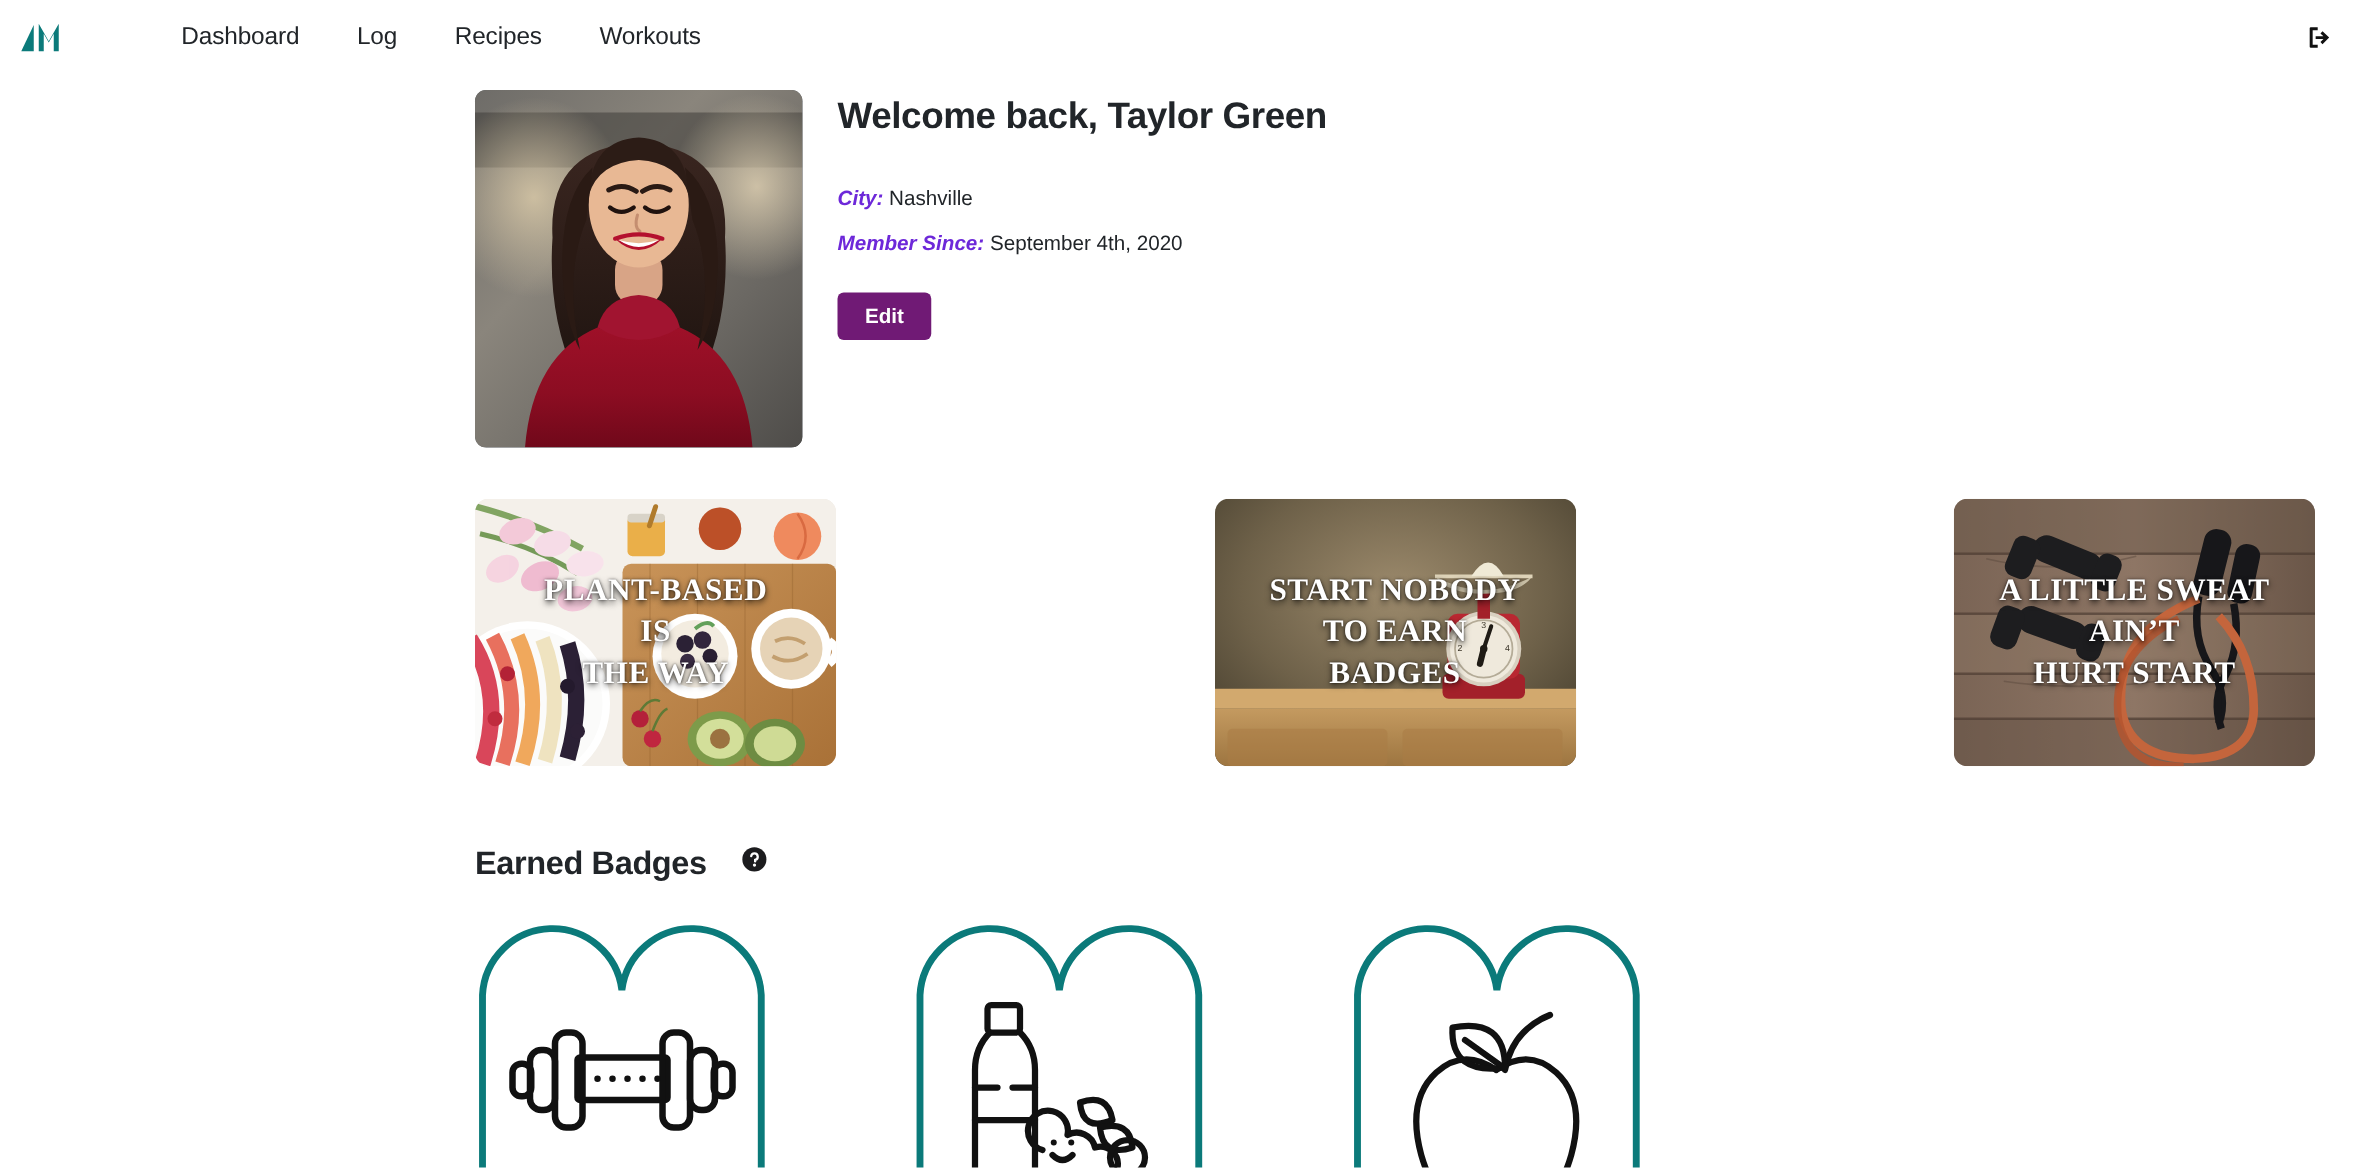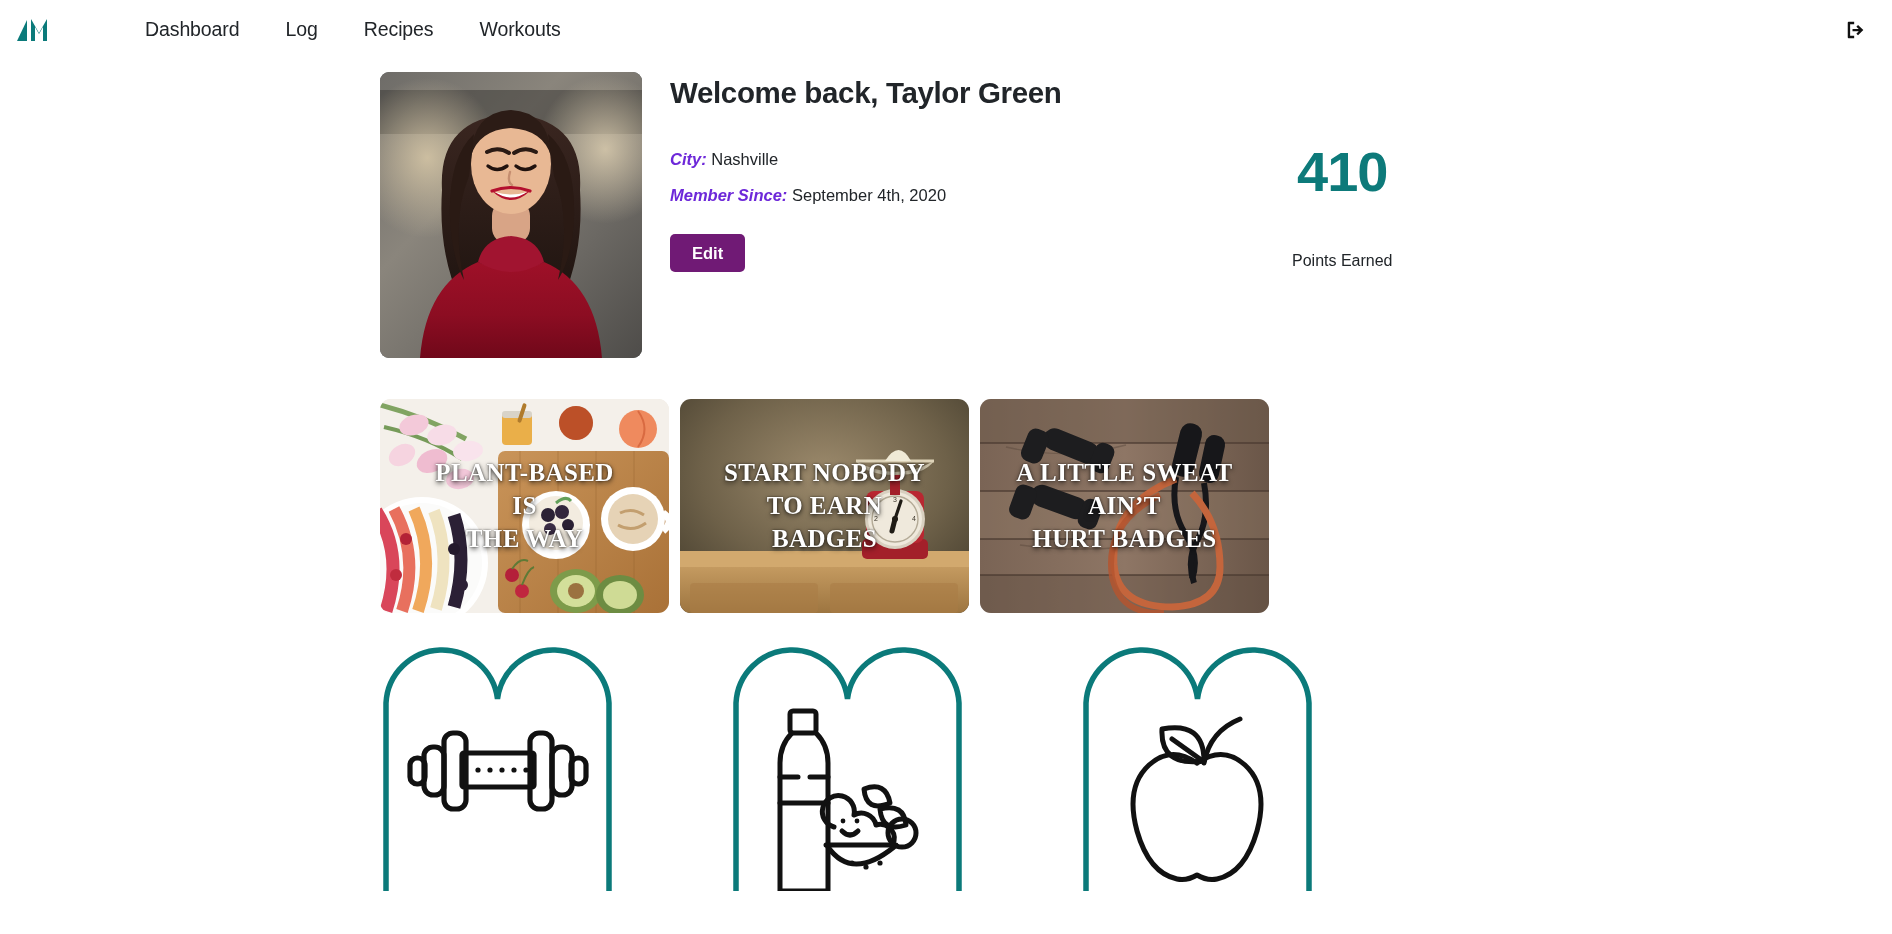--- a/index.html
+++ b/index.html
@@ -139,20 +139,21 @@
     font-size: 16px;
     color: #212529;
     font-weight: 400;
   }
 
   
   .promo-row {
     display: flex;
     gap: 11px;
     margin-top: 41px;
+    justify-content: space-between;
   }
   .promo-card {
     width: 289px;
     height: 214px;
     border-radius: 11px;
     overflow: hidden;
     position: relative;
     cursor: pointer;
     flex: 0 0 auto;
   }
@@ -324,24 +325,20 @@
 
 
       <div class="meta-line">
         <span class="meta-label">Member Since:</span>
         <span>September 4th, 2020</span>
       </div>
 
       <button class="edit-btn">Edit</button>
     </div>
 
-    <div class="points-block">
-      <div class="points-value">410</div>
-      <div class="points-label">Points Earned</div>
-    </div>
   </div>
 
   <div class="promo-row">
 
     <div class="promo-card">
       <svg class="bg" viewBox="0 0 289 214" preserveAspectRatio="xMidYMid slice">
         <defs>
           <linearGradient id="woodG" x1="0" y1="0" x2="1" y2="1">
             <stop offset="0%" stop-color="#c99459"></stop>
             <stop offset="100%" stop-color="#a97137"></stop>
@@ -494,25 +491,33 @@
         </g>
         <path d="M196 78 q-6 34 10 58 q14 22 6 44" stroke="#17171a" stroke-width="6" fill="none"></path>
         <path d="M224 84 q6 32 -6 56 q-12 20 -4 44" stroke="#17171a" stroke-width="6" fill="none"></path>
 
         <path d="M196 80 q-66 26 -62 86 q4 42 58 42 q48 -2 48 -40 q0 -44 -28 -74" stroke="#c4653c" stroke-width="7" fill="none"></path>
         <path d="M180 96 q-56 28 -48 82 q8 38 52 36" stroke="#b4552f" stroke-width="6" fill="none" opacity="0.85"></path>
       </svg>
       <div class="promo-text">
         <span>A LITTLE SWEAT</span>
         <span>AIN’T</span>
-        <span>HURT BADGES</span>
+        <span>HURT START</span>
       </div>
     </div>
   </div>
 
+  <div class="badges-header">
+    <h2 class="badges-title">Earned Badges</h2>
+    <svg class="help-icon" viewBox="0 0 24 24">
+      <circle cx="12" cy="12" r="11" fill="#1c1c1e"></circle>
+      <path d="M9.1 9.1 a3 3 0 1 1 3.6 3.3 v1.5" stroke="#ffffff" stroke-width="2.1" fill="none" stroke-linecap="round"></path>
+      <circle cx="12.1" cy="17.2" r="1.5" fill="#ffffff"></circle>
+    </svg>
+  </div>
 
   <div class="badges-row">
 
     <div class="badge">
       <svg viewBox="0 0 235 250">
         <path d="M6 250 V62 A56 56 0 0 1 117.5 58 A56 56 0 0 1 229 62 V250" fill="none" stroke="#0b7a7a" stroke-width="5.5" stroke-linecap="round"></path>
         <g fill="none" stroke="#111111" stroke-width="5.2" stroke-linejoin="round" stroke-linecap="round">
           <rect x="82" y="112" width="72" height="34" rx="2"></rect>
           <rect x="64" y="92" width="22" height="76" rx="9"></rect>
           <rect x="150" y="92" width="22" height="76" rx="9"></rect>

